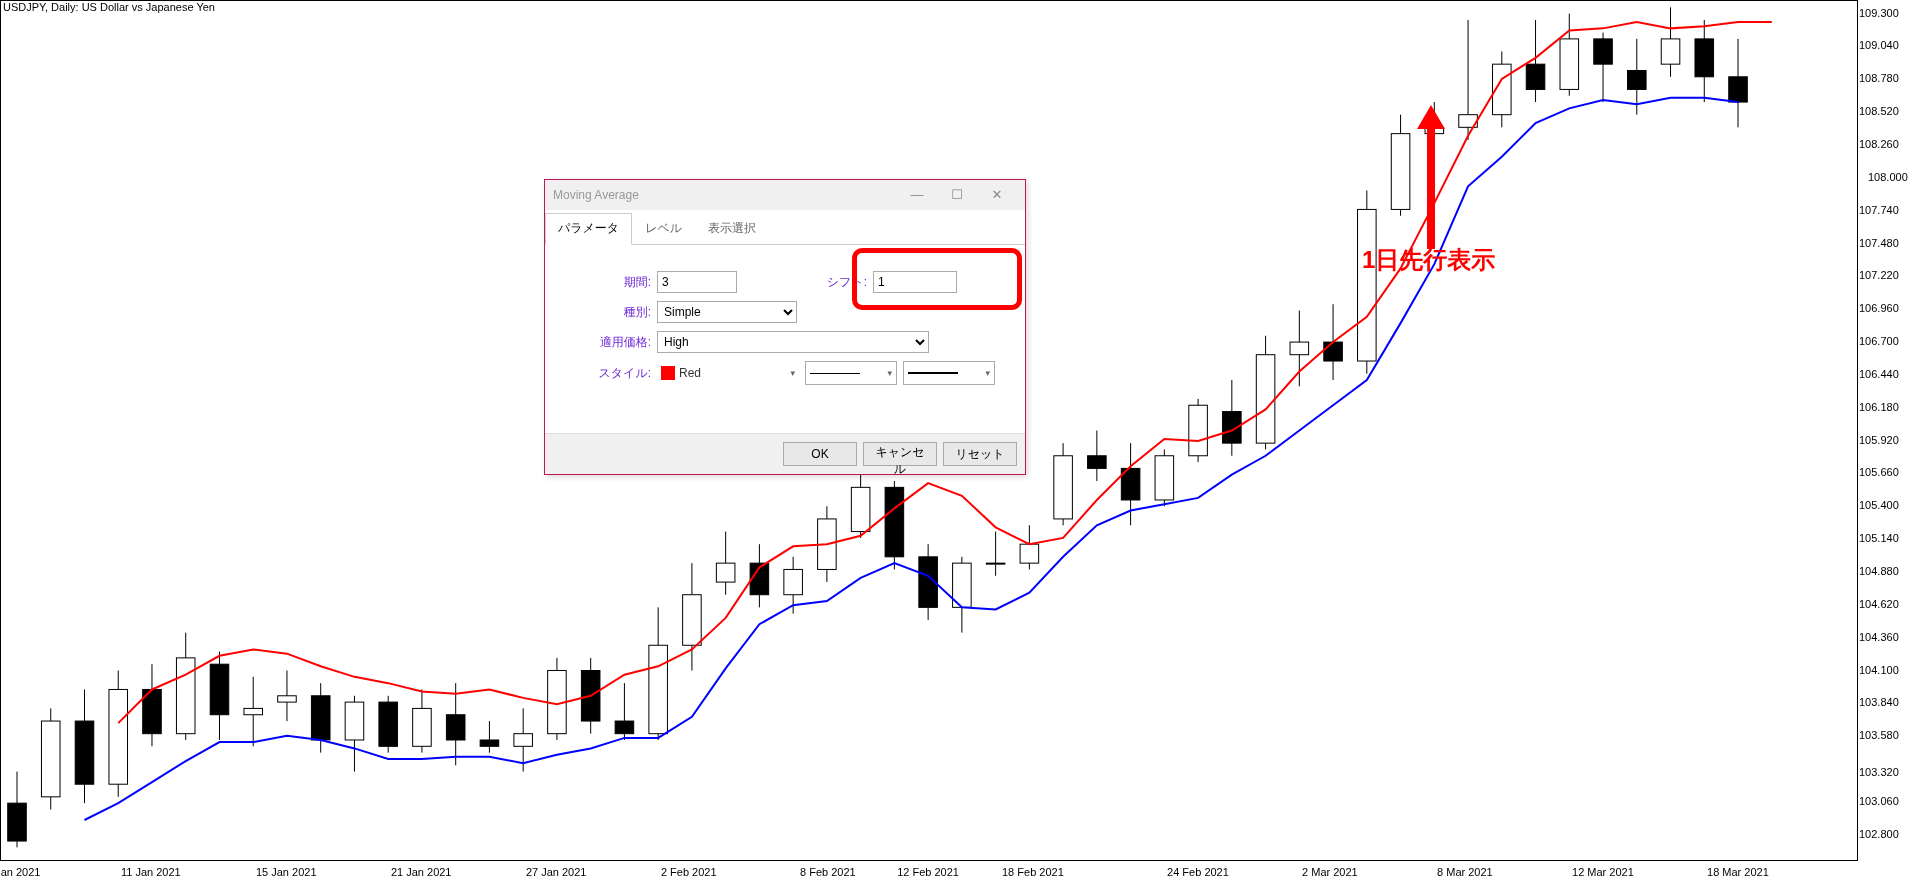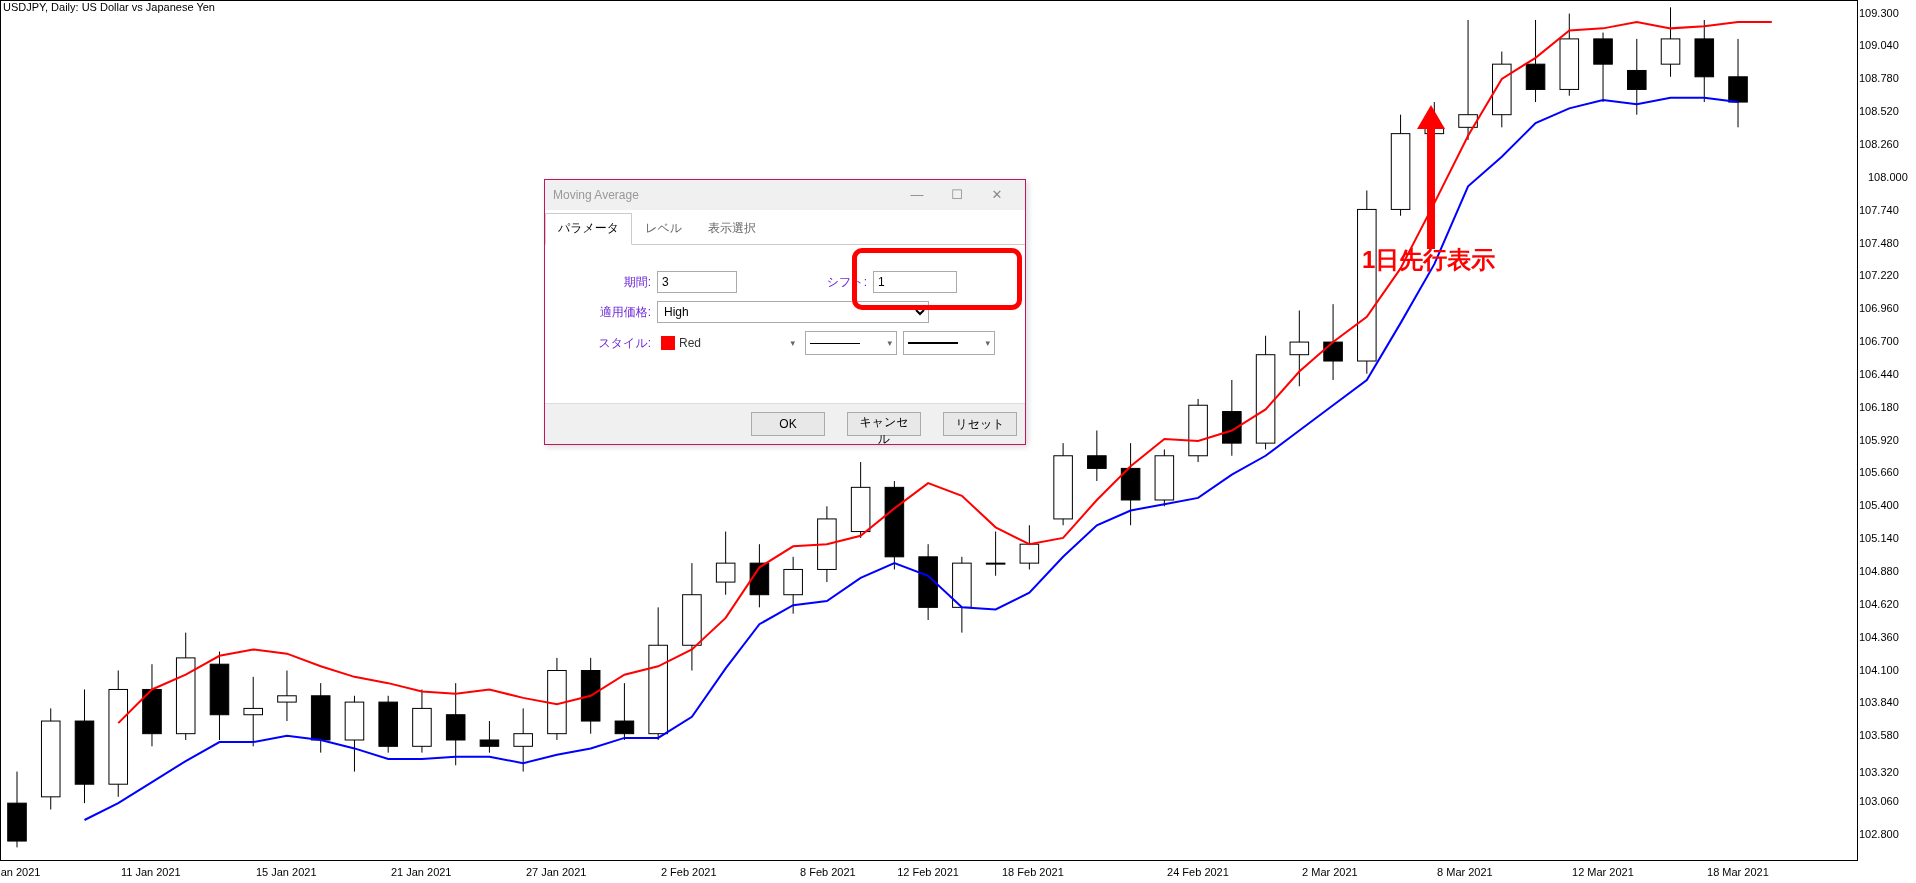--- a/index.html
+++ b/index.html
@@ -22,21 +22,21 @@
 #dlg .body{background:#fff;padding:18px 20px 40px 20px}
 .row{display:flex;align-items:center;margin:8px 0}
 .row label{width:86px;text-align:right;margin-right:6px;color:#6d28d9}
 .row .gap{width:70px}
 input.tx{width:70px;height:20px;border:1px solid #aaa;padding:0 4px;font-size:12px;background:#fff}
 select.sel{height:22px;border:1px solid #aaa;background:#fff;font-size:12px;padding:0 2px}
 .sel.w1{width:140px}
 .sel.w2{width:272px}
 .sel.w3{width:134px}
 .swatch{display:inline-block;width:14px;height:14px;background:#ff0000;margin-right:4px;vertical-align:middle}
-#dlg .footer{padding:8px;display:flex;justify-content:flex-end;gap:22px;background:#f0f0f0;border-top:1px solid #ddd}
+#dlg .footer{padding:8px;display:flex;justify-content:flex-end;gap:6px;background:#f0f0f0;border-top:1px solid #ddd}
 #dlg .footer button{width:74px;height:24px;border:1px solid #aaa;background:#e8e8e8;font-size:12px;cursor:default}
 .lineopt{display:inline-flex;align-items:center;border:1px solid #aaa;height:22px;width:82px;padding:0 4px;justify-content:space-between;background:#fff}
 .lineopt .l{border-top:1px solid #000;width:50px}
 .lineopt .l.thick{border-top:2px solid #000}
 .lineopt .caret{font-size:9px;color:#666}
 
 
 #shift-box{position:absolute;border:5px solid #ff0000;border-radius:10px;width:160px;height:52px}
 #arrow{position:absolute;color:#ff0000;font-weight:bold;text-align:center}
 #arrow .shaft{width:8px;height:120px;background:#ff0000;margin:0 auto}
@@ -218,20 +218,24 @@
   </div>
   <div class="body">
     <div class="row">
       <label>期間:</label>
       <input class="tx" value="3" style="">
       <span class="gap"></span>
       <label style="width:60px">シフト:</label>
       <input class="tx" style="width: 74px;" value="1">
     </div>
     <div class="row">
+      <label>種別:</label>
+      <select class="sel w1"><option>Simple</option></select>
+    </div>
+    <div class="row">
       <label>適用価格:</label>
       <select class="sel w2"><option>High</option></select>
     </div>
     <div class="row">
       <label>スタイル:</label>
       <span class="sel w3" style="display:inline-flex;align-items:center;padding:0 4px">
         <span class="swatch"></span>
         <span>Red</span>
         <span style="margin-left:auto;font-size:9px;color:#666">▾</span>
       </span>

